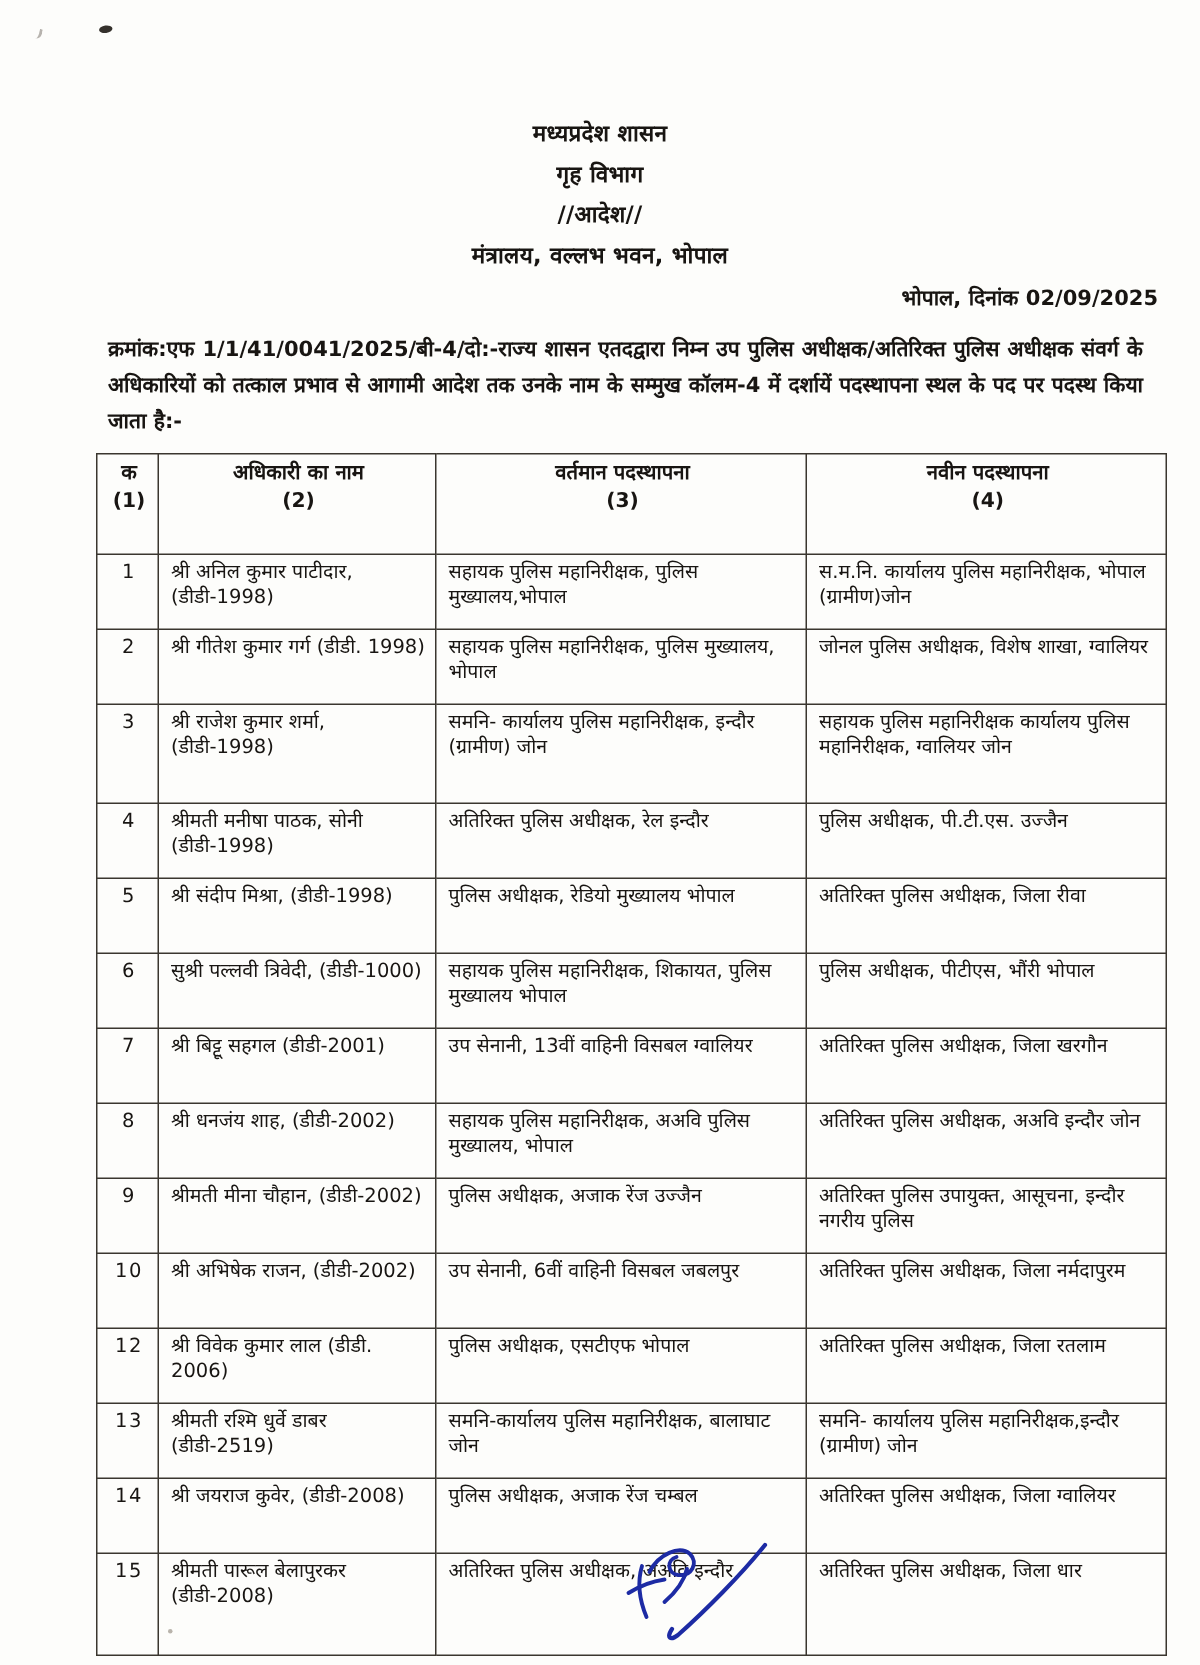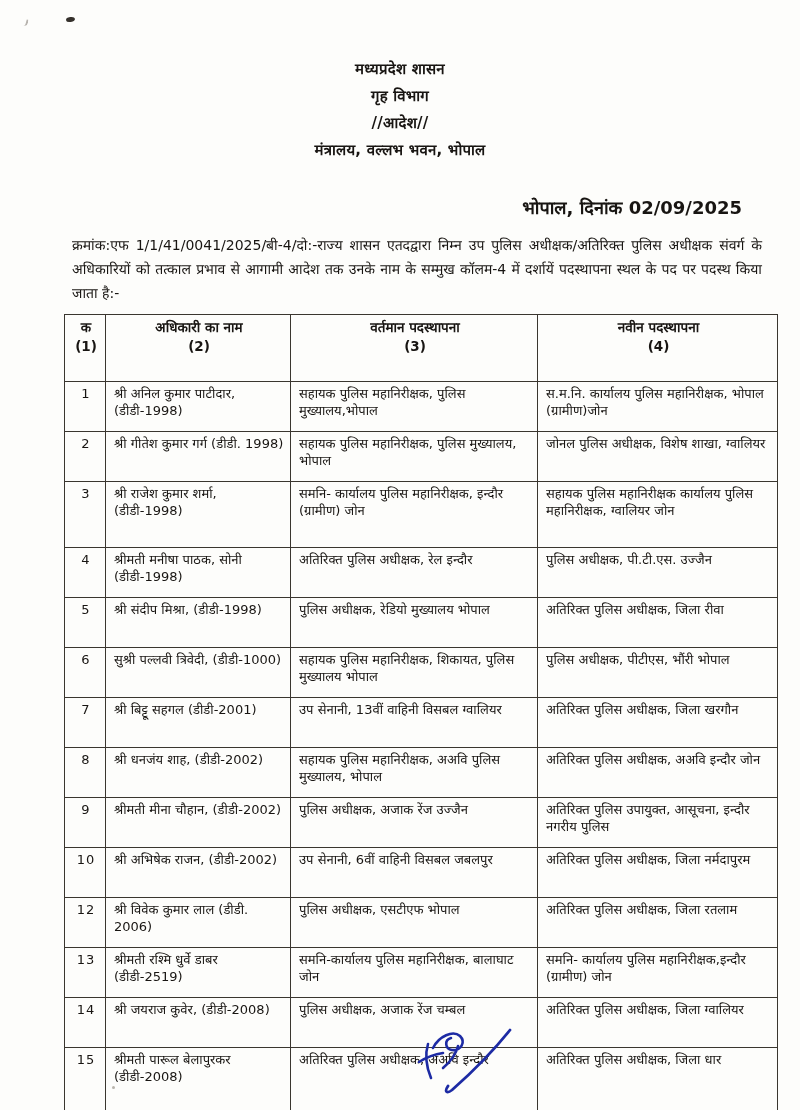--- a/index.html
+++ b/index.html
@@ -31,38 +31,38 @@
     background: #35312c;
     border-radius: 50%;
     transform: rotate(-8deg);
   }
   .speck-dot-bottom {
     position: absolute; left: 112px; top: 1086px;
     width: 3px; height: 3px; background: #b9b4ac; border-radius: 50%;
   }
 
   .title-block {
-    padding-top: 56px;
+    padding-top: 76px;
     text-align: center;
     font-weight: bold;
     font-size: 15px;
     line-height: 27px;
     letter-spacing: .2px;
   }
   .dateline {
-    margin-top: 31px;
-    padding-right: 58px;
+    margin-top: 4px;
+    padding-right: 28px;
     text-align: right;
     font-weight: bold;
-    font-size: 18px;
+    font-size: 14px;
   }
   .order-para {
     margin: 14px 38px 0 72px;
     font-size: 14px;
-    font-weight: 400;
+    font-weight: 700;
     line-height: 24px;
     text-align: justify;
   }
 
   table.order-table {
     margin: 9px 0 0 64px;
     width: 713px;
     border-collapse: collapse;
     table-layout: fixed;
     font-size: 13px;

